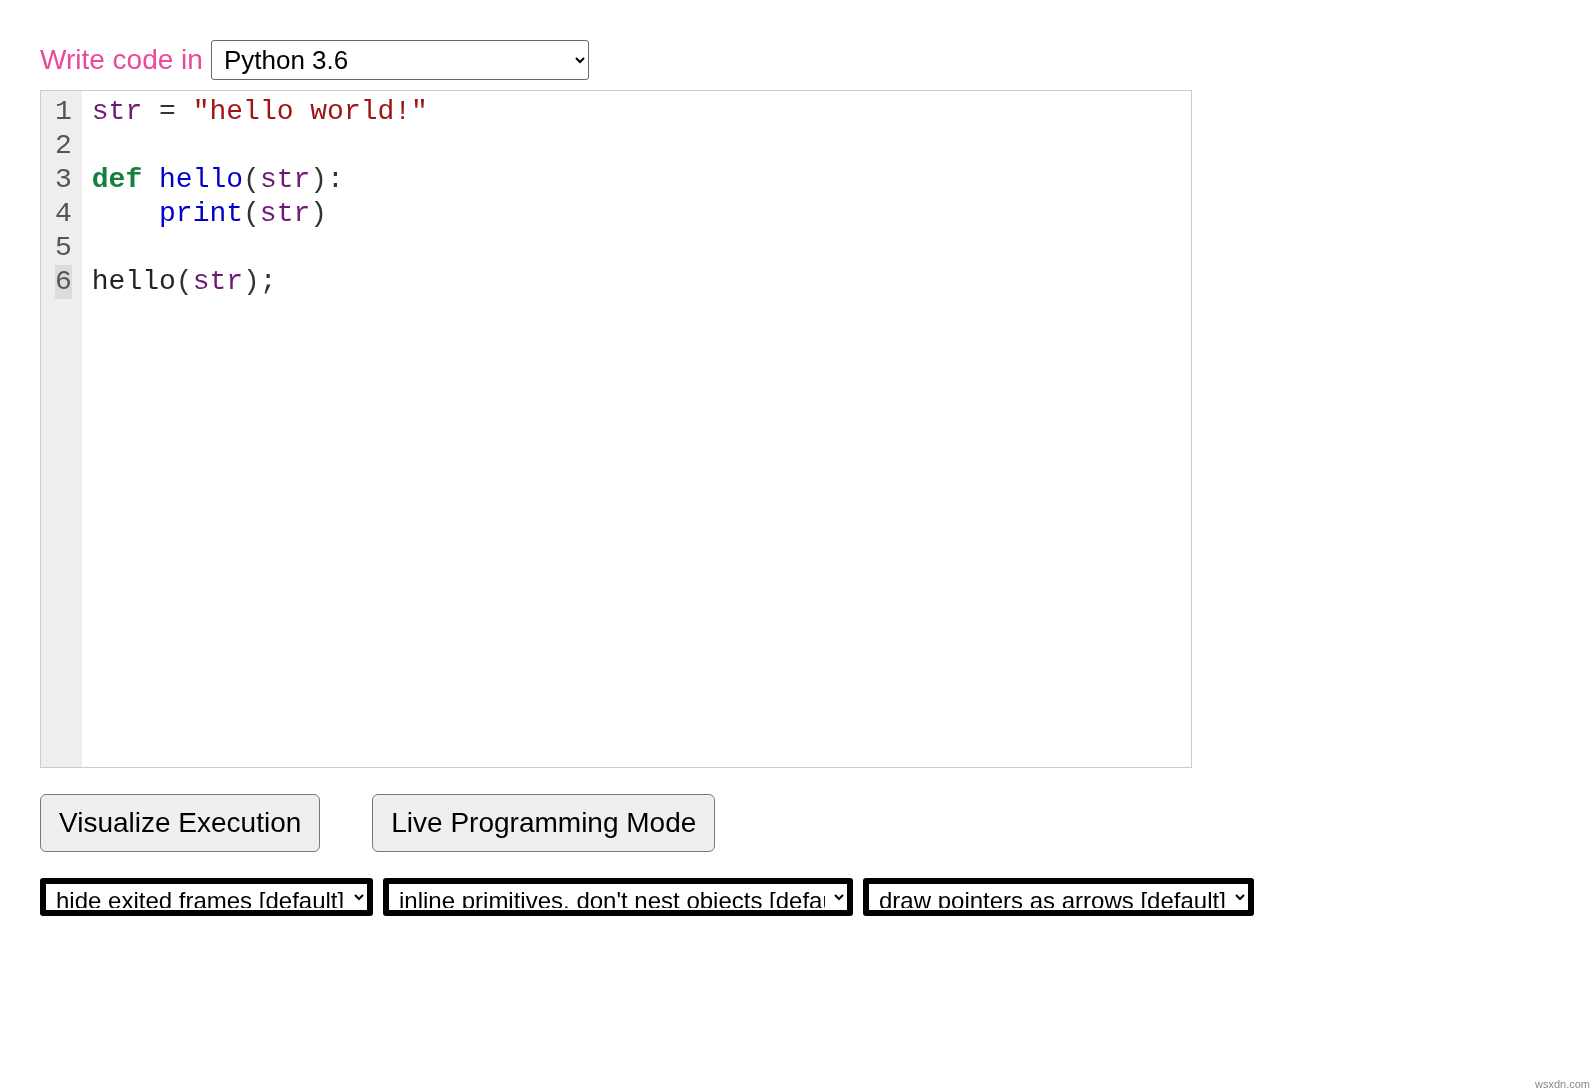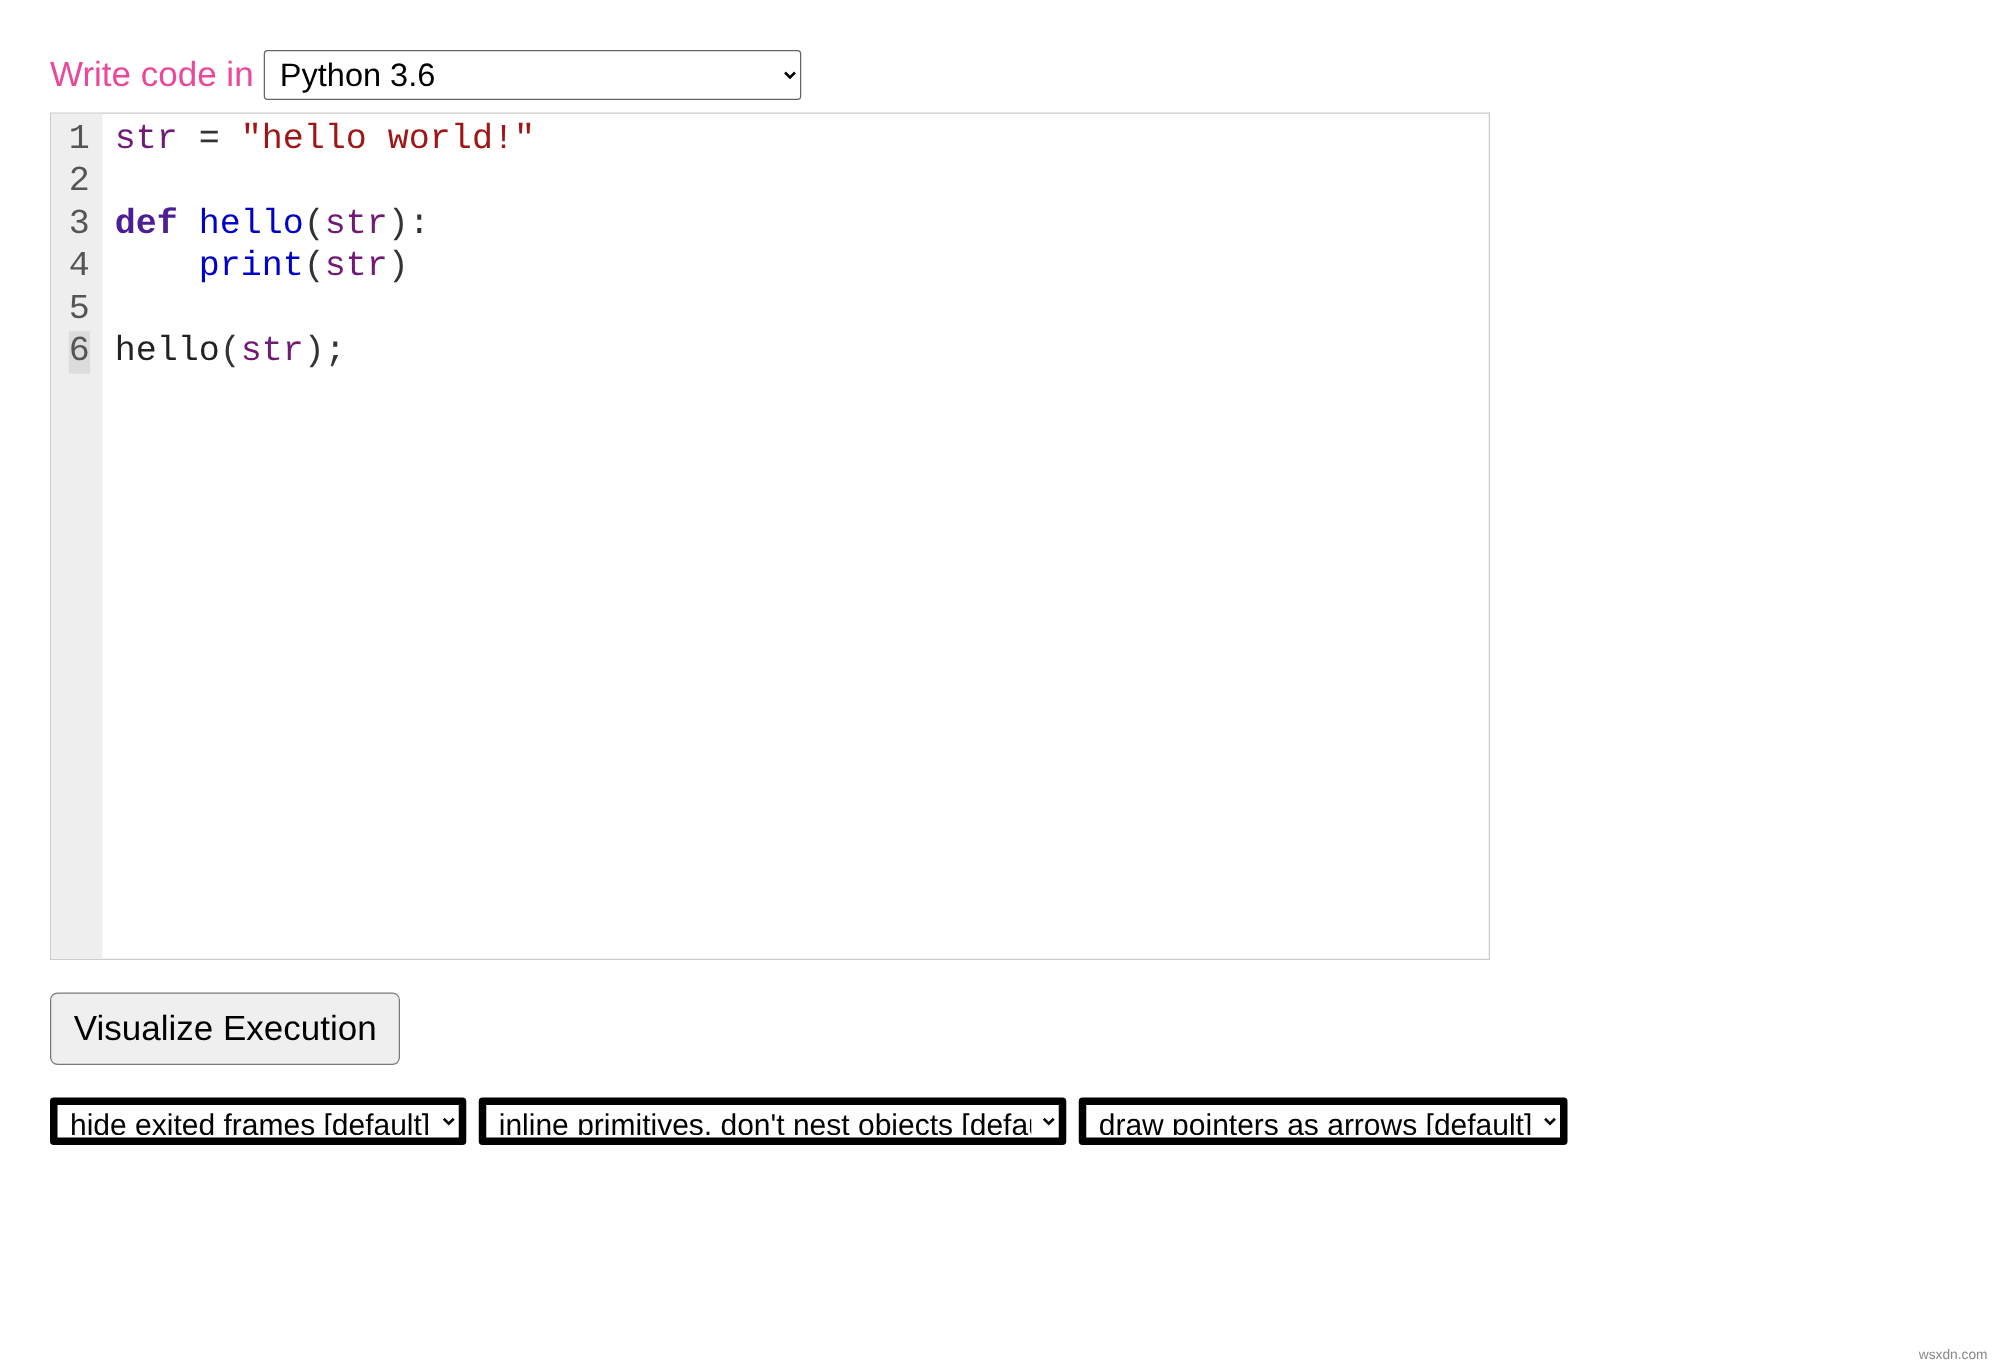--- a/index.html
+++ b/index.html
@@ -23,21 +23,21 @@
       font-size: 28px;
       color: #ec4899;
     }
     .language-select {
       font-size: 26px;
       padding: 2px 8px;
       border: 1px solid #666;
       border-radius: 3px;
       background: #fff;
       height: 40px;
-      width: 430px;
+      width: 378px;
       cursor: pointer;
       font-family: Arial, Helvetica, sans-serif;
     }
     .code-editor {
       display: flex;
       border: 1px solid #ccc;
       background: #fff;
       height: 678px;
       width: 1152px;
     }
@@ -66,21 +66,21 @@
       white-space: pre;
       position: relative;
     }
     .code-line {
       display: block;
       height: 34px;
     }
     .tok-builtin { color: #701a75; }
     .tok-op { color: #333; }
     .tok-string { color: #a01515; }
-    .tok-keyword { color: #4c1d95; font-weight: bold; }
+    .tok-keyword { color: #15803d; font-weight: bold; }
     .tok-def { color: #0000c8; }
     .tok-ident { color: #222; }
     .buttons-row {
       display: flex;
       gap: 52px;
       margin-top: 26px;
     }
     .big-button {
       font-size: 28px;
       padding: 12px 18px;
@@ -130,20 +130,21 @@
       <span class="line-num">3</span>
       <span class="line-num">4</span>
       <span class="line-num">5</span>
       <span class="line-num active">6</span>
     </div>
   <div class="code-area" id="code-area"><span class="code-line"><span class="tok-builtin">str</span><span> </span><span class="tok-op">=</span><span> </span><span class="tok-string">"hello world!"</span></span><span class="code-line"></span><span class="code-line"><span class="tok-keyword">def</span><span> </span><span class="tok-def">hello</span><span class="tok-op">(</span><span class="tok-builtin">str</span><span class="tok-op">):</span></span><span class="code-line"><span>    </span><span class="tok-def">print</span><span class="tok-op">(</span><span class="tok-builtin">str</span><span class="tok-op">)</span></span><span class="code-line"></span><span class="code-line"><span class="tok-ident">hello</span><span class="tok-op">(</span><span class="tok-builtin">str</span><span class="tok-op">);</span></span></div>
 </div>
 
 <div class="buttons-row">
   <button class="big-button">Visualize Execution</button>
+  <button class="big-button">Live Programming Mode</button>
 </div>
 
 <div class="options-row">
   <select class="option-select">
     <option>hide exited frames [default]</option>
   </select>
   <select class="option-select" style="width:470px;">
     <option>inline primitives, don't nest objects [default]</option>
   </select>
   <select class="option-select">

